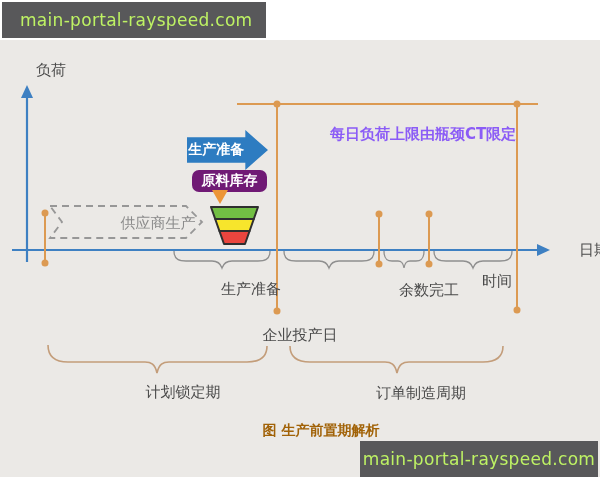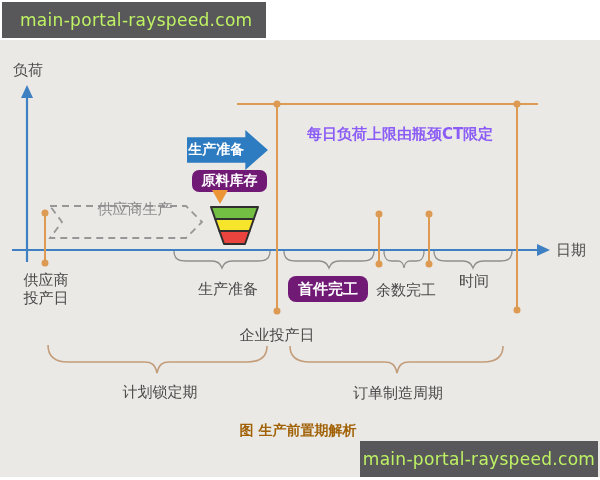--- a/index.html
+++ b/index.html
@@ -9,42 +9,42 @@
   }
   .gray-panel{position:absolute;left:0;top:40px;width:600px;height:437px;background:#ebe9e6;}
   .white-strip-bottom{position:absolute;left:0;top:477px;width:600px;height:3px;background:#ffffff;}
   .wm{
     position:absolute;background:#58585a;color:#bef264;font-size:17px;letter-spacing:.3px;
     display:flex;align-items:center;white-space:nowrap;
   }
   .wm-top{left:2px;top:2px;width:246px;height:36px;padding-left:18px;}
   .wm-bottom{left:360px;top:441px;width:238px;height:36px;justify-content:center;}
   .shape-layer{position:absolute;left:0;top:0;pointer-events:none;}
-  .lbl{position:absolute;color:#4a4a4a;font-size:15px;line-height:18px;white-space:nowrap;}
+  .lbl{position:absolute;color:#4a4a4a;font-size:15px;line-height:18px;white-space:nowrap;margin-left:23px;}
   .center{text-align:center;}
   .ceiling-note{left:302px;top:125px;width:196px;font-weight:600;color:#8b5cf6;text-align:center;}
   .prep-arrow{
     position:absolute;left:187px;top:130px;width:81px;height:40px;background:#2d7cc1;
     clip-path:polygon(0% 18%,72% 18%,72% 0%,100% 50%,72% 100%,72% 82%,0% 82%);
   }
   .prep-arrow .txt{
     position:absolute;left:0;top:0;width:72%;height:100%;display:flex;align-items:center;
     justify-content:center;color:#ffffff;font-weight:bold;font-size:14px;
   }
   .badge{
     position:absolute;background:#701a75;color:#ffffff;font-weight:bold;
     display:flex;align-items:center;justify-content:center;
   }
   .material-badge{left:192px;top:170px;width:75px;height:22px;border-radius:7px;font-size:14px;}
   .material-pointer{
     position:absolute;left:212px;top:190px;width:0;height:0;
     border-left:8px solid transparent;border-right:8px solid transparent;border-top:14px solid #ec9537;
   }
   .first-piece-badge{left:288px;top:276px;width:80px;height:26px;border-radius:8px;font-size:15px;}
-  .supplier-arrow-label{left:85px;top:200px;width:100px;color:#8b8b8b;text-align:center;}
+  .supplier-arrow-label{left:85px;top:214px;width:100px;color:#8b8b8b;text-align:center;}
   .caption{left:198px;top:421px;width:200px;font-weight:bold;font-size:14px;color:#a16207;text-align:center;}
 </style>
 </head>
 <body>
 
 <div class="canvas">
   <div class="gray-panel"></div>
   <div class="white-strip-bottom"></div>
 
   <svg class="shape-layer" width="600" height="480" viewBox="0 0 600 480">
@@ -126,30 +126,23 @@
     <span class="txt">生产准备</span>
   </div>
 
   <div class="badge material-badge">
     <span>原料库存</span>
   </div>
   <div class="material-pointer"></div>
 
   <div class="lbl supplier-arrow-label">供应商生产</div>
 
-  <div class="lbl center" style="left:20px;top:271px;width:52px;">
-    <div>供应商</div>
-    <div>投产日</div>
-  </div>
   <div class="lbl center" style="left:238px;top:326px;width:78px;">企业投产日</div>
 
   <div class="lbl center" style="left:188px;top:280px;width:80px;">生产准备</div>
-  <div class="badge first-piece-badge">
-    <span>首件完工</span>
-  </div>
   <div class="lbl center" style="left:366px;top:281px;width:80px;">余数完工</div>
   <div class="lbl center" style="left:434px;top:272px;width:80px;">
     <div>时间</div>
   </div>
 
   <div class="lbl center" style="left:110px;top:383px;width:100px;">计划锁定期</div>
   <div class="lbl center" style="left:348px;top:384px;width:100px;">订单制造周期</div>
 
   <div class="lbl caption">图 生产前置期解析</div>
 </div>

